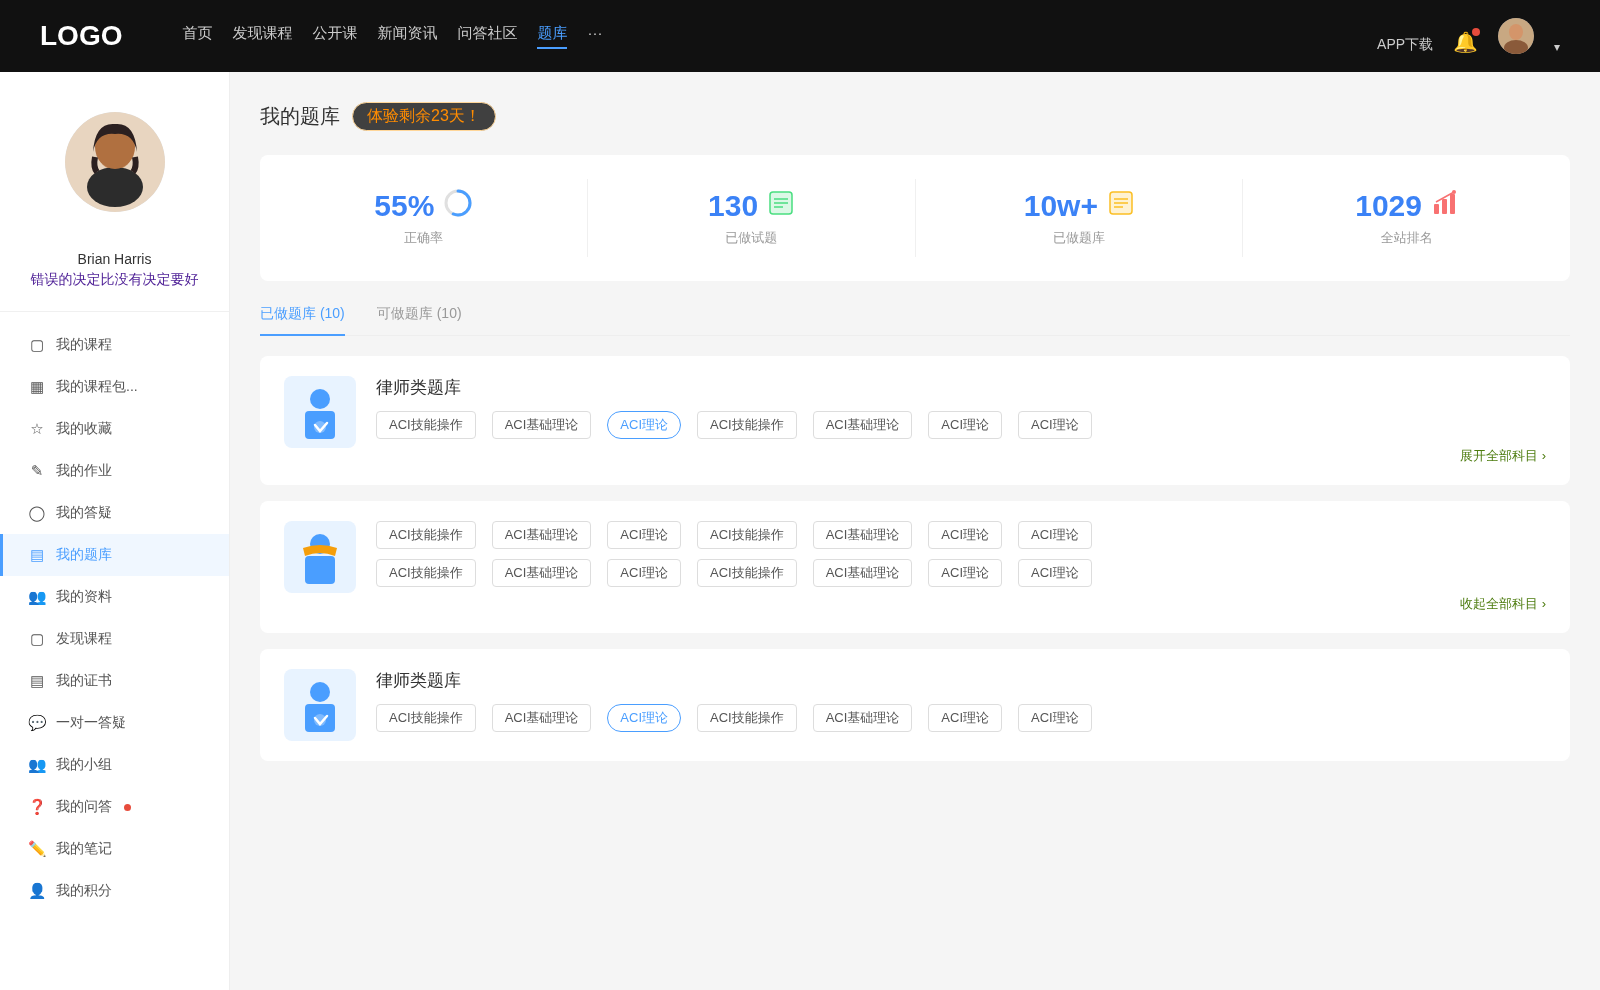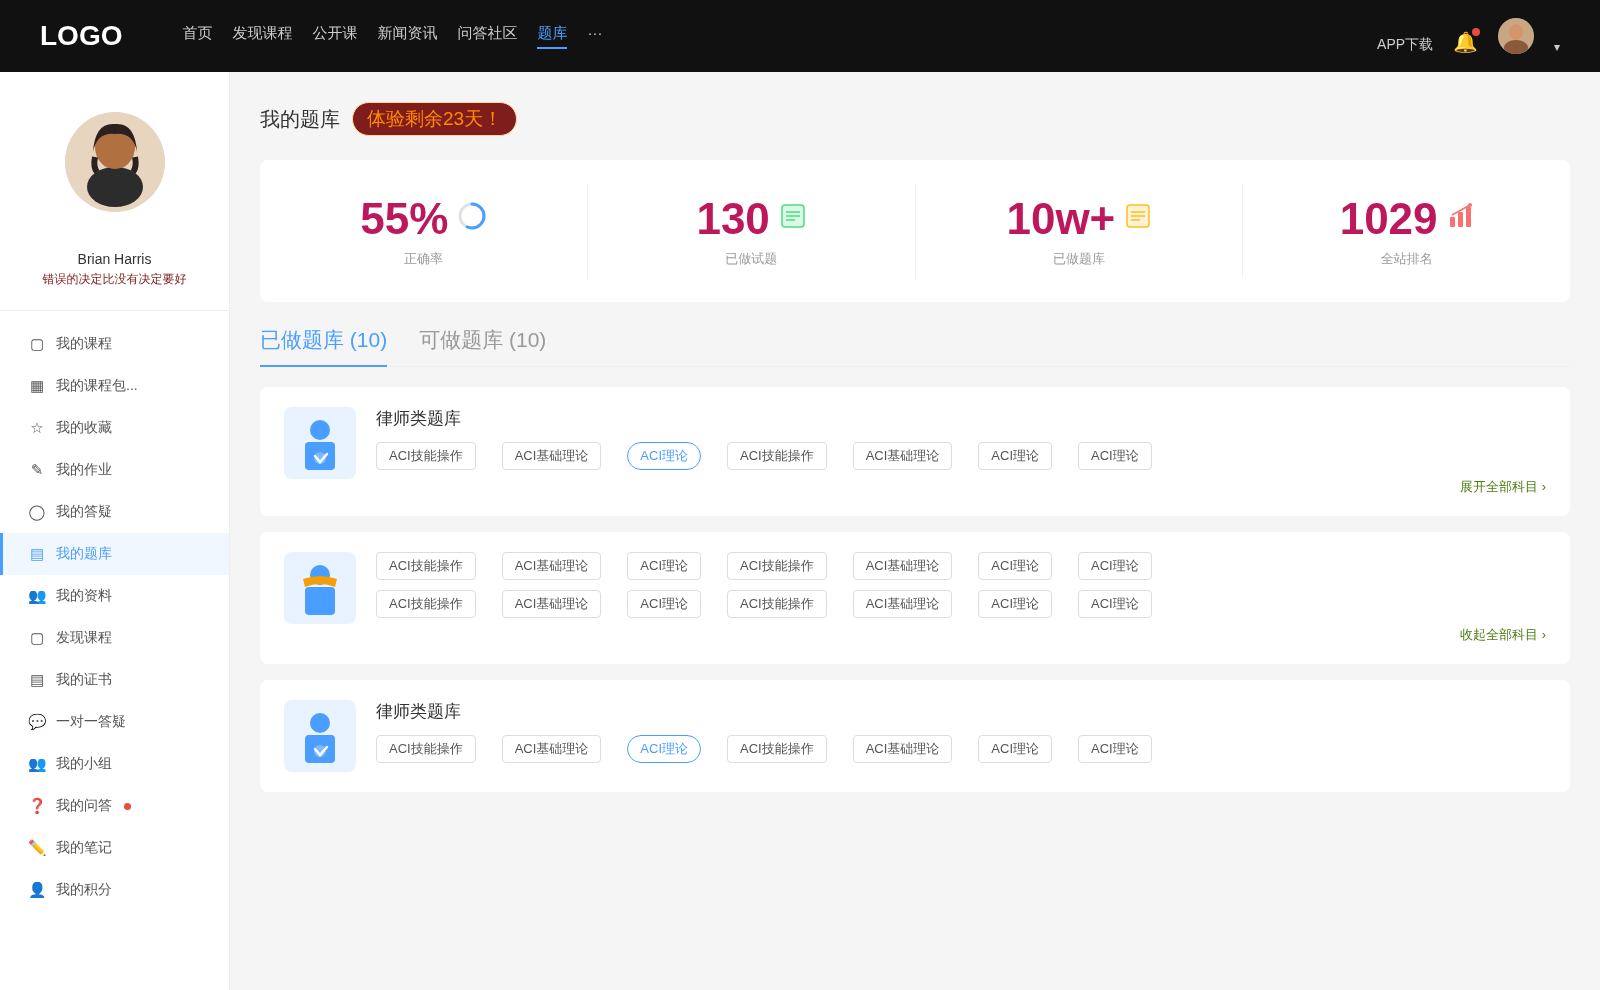--- a/index.html
+++ b/index.html
@@ -43,21 +43,21 @@
       width: 100px;
       height: 100px;
       border-radius: 50%;
       background: #ddd;
       margin: 0 auto 12px;
       overflow: hidden;
       display: flex; align-items: center; justify-content: center;
     }
     .avatar-circle svg { width: 100%; height: 100%; }
     .profile-name { font-size: 14px; font-weight: 500; color: #333; margin-bottom: 4px; margin-top: 39px; }
-    .profile-motto { font-size: 12px; color: #7f1d1d; }
+    .profile-motto { font-size: 14px; color: #4c1d95; }
     .sidebar-divider { border: none; border-top: 1px solid #f0f0f0; margin: 12px 0; }
     .sidebar-menu { list-style: none; }
     .sidebar-menu-item {
       display: flex; align-items: center; gap: 10px;
       padding: 12px 28px;
       font-size: 14px;
       color: #555;
       cursor: pointer;
       position: relative;
     }
@@ -70,56 +70,56 @@
       background: #4a9eff;
     }
     .sidebar-icon { font-size: 15px; width: 18px; text-align: center; }
     .menu-dot { width: 7px; height: 7px; background: #e74c3c; border-radius: 50%; display: inline-block; margin-left: 2px; }
 
     
     .content { flex: 1; padding: 30px; overflow-y: auto; }
     .page-header { display: flex; align-items: center; gap: 12px; margin-bottom: 24px; }
     .page-title { font-size: 20px; font-weight: 500; color: #333; }
     .trial-badge {
-      background: #7f1d1d;
+      background: #404040;
       color: #ff8c00;
       border: 1px solid #ffd699;
       border-radius: 20px;
       padding: 3px 14px;
-      font-size: 19px;
+      font-size: 16px;
     }
 
     
     .stats-bar {
       background: #fff;
       border-radius: 8px;
       display: flex;
       padding: 24px 0;
       margin-bottom: 24px;
     }
     .stat-item {
       flex: 1;
       text-align: center;
       padding: 10px 20px;
       border-right: 1px solid #f0f0f0;
     }
     .stat-item:last-child { border-right: none; }
     .stat-value-row { display: flex; align-items: center; justify-content: center; gap: 10px; margin-bottom: 6px; }
-    .stat-value { font-size: 44px; font-weight: 600; color: #be185d; }
+    .stat-value { font-size: 30px; font-weight: 600; color: #3b82f6; }
     .stat-icon { font-size: 22px; }
     .stat-label { font-size: 13px; color: #999; }
     .stat-icon-blue { color: #4a9eff; }
     .stat-icon-green { color: #2ecc71; }
     .stat-icon-orange { color: #f39c12; }
     .stat-icon-red { color: #e74c3c; }
 
     
     .tabs { display: flex; gap: 32px; margin-bottom: 20px; border-bottom: 1px solid #eee; }
     .tab {
-      font-size: 21px;
+      font-size: 14px;
       padding-bottom: 12px;
       cursor: pointer;
       color: #999;
       position: relative;
     }
     .tab.active { color: #4a9eff; }
     .tab.active::after {
       content: '';
       position: absolute;
       left: 0; bottom: -1px; right: 0;
@@ -137,21 +137,21 @@
     .qbank-header { display: flex; align-items: flex-start; gap: 20px; }
     .qbank-icon-wrap {
       width: 72px; height: 72px;
       background: #e8f3ff;
       border-radius: 8px;
       display: flex; align-items: center; justify-content: center;
       flex-shrink: 0;
     }
     .qbank-body { flex: 1; }
     .qbank-name { font-size: 17px; font-weight: 500; color: #333; margin-bottom: 12px; }
-    .tags { display: flex; flex-wrap: wrap; gap: 26px; align-items: flex-start; }
+    .tags { display: flex; flex-wrap: wrap; gap: 16px; align-items: flex-start; }
     .tag {
       border: 1px solid #ddd;
       border-radius: 4px;
       padding: 4px 12px;
       font-size: 13px;
       color: #555;
       cursor: pointer;
     }
     .tag.active-tag {
       border-color: #4a9eff;

